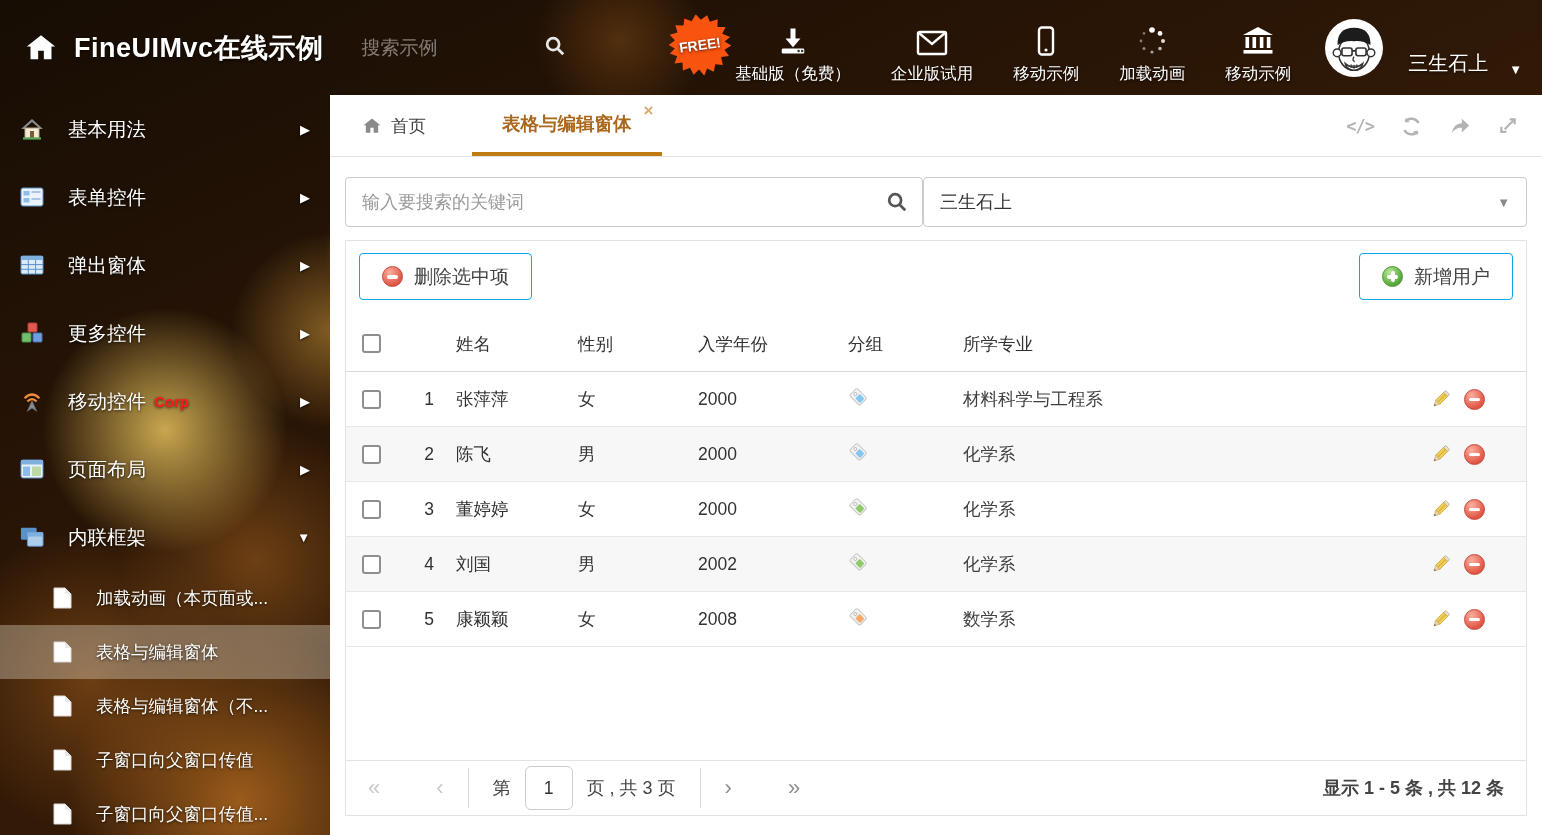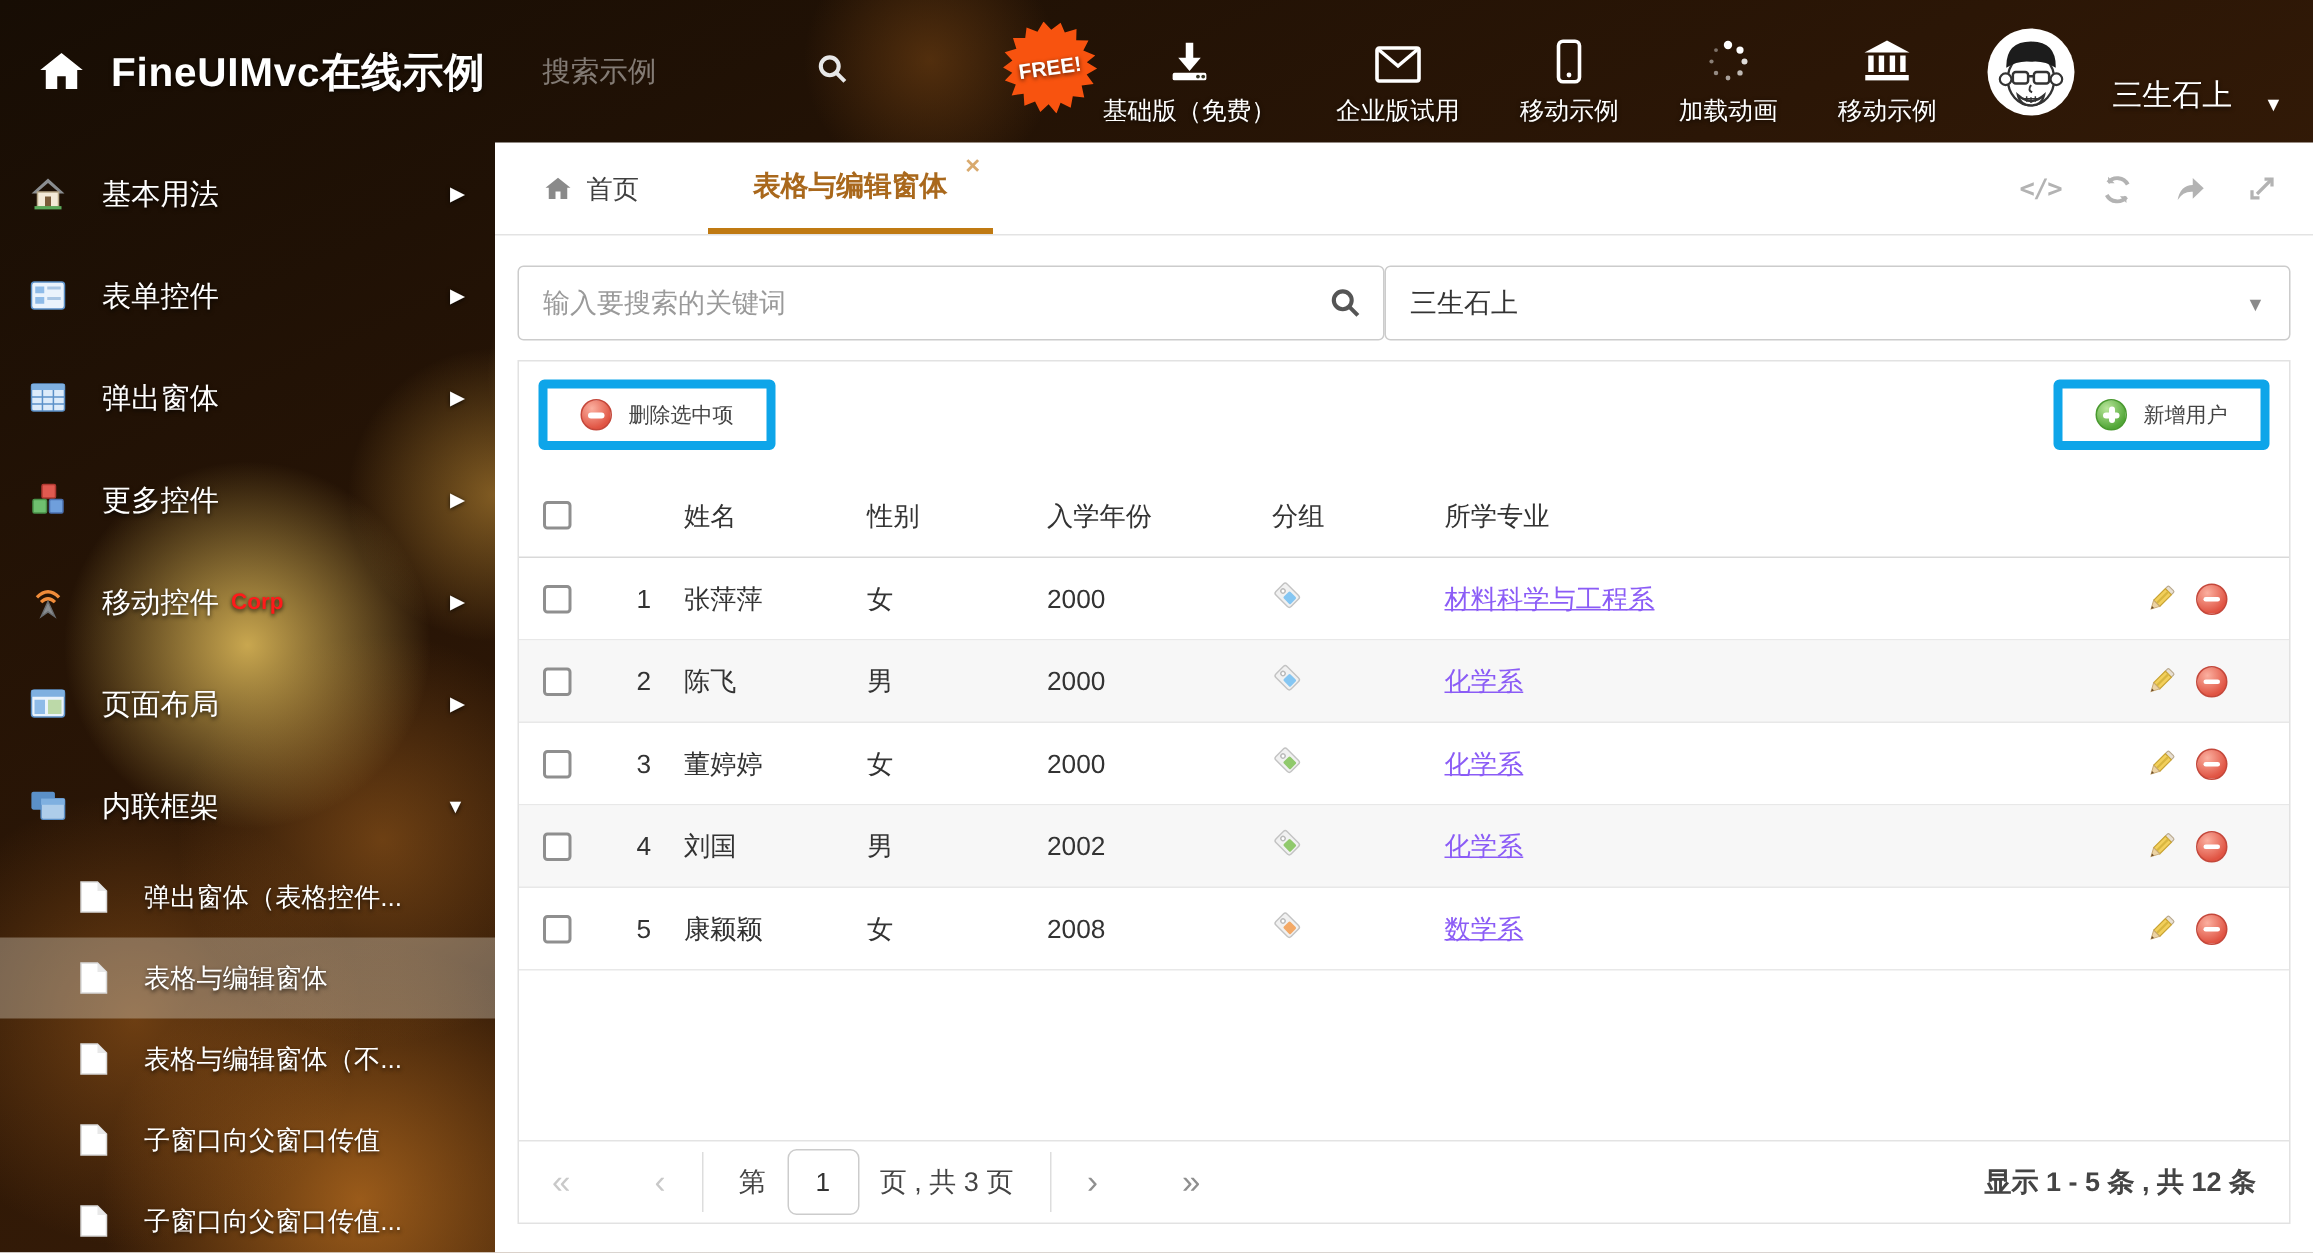--- a/index.html
+++ b/index.html
@@ -77,21 +77,21 @@
   .kw-ic { width:22px; height:22px; color:#555; cursor:pointer; }
   .dd-box { flex:1; height:50px; border:1px solid #ccc; border-radius:4px;
     display:flex; align-items:center; padding:0 16px; cursor:pointer; }
   .dd-value { flex:1; font-size:18px; color:#333; }
   .dd-caret { color:#8a8a8a; font-size:13px; }
   
   .grid-panel { margin:13px 15px 19px 15px; border:1px solid #e2e2e2; flex:1;
     display:flex; flex-direction:column; min-height:0; }
   .toolbar { display:flex; justify-content:space-between; padding:12px 13px 16px 13px; flex:none; }
   .btn { display:inline-flex; align-items:center; gap:11px; height:47px; padding:0 22px;
-    background:#fff; border:6px solid #0ea5e9; border-radius:4px; font-size:14px; color:#444;
+    background:#fff; border:1px solid #0ea5e9; border-radius:4px; font-size:19px; color:#444;
     cursor:pointer; font-family:inherit; }
   .circle-minus, .circle-plus { width:21px; height:21px; border-radius:50%; position:relative; flex:none; }
   .circle-minus { background:radial-gradient(circle at 35% 28%, #fbb0a0, #e05443 72%); border:1px solid #c4473a; }
   .circle-minus::after { content:""; position:absolute; left:4px; right:4px; top:8px; height:3.5px;
     background:#fff; border-radius:2px; }
   .circle-plus { background:radial-gradient(circle at 35% 28%, #b9e69b, #53a738 72%); border:1px solid #49992f; }
   .circle-plus::after { content:""; position:absolute; left:4px; right:4px; top:8.2px; height:3.5px;
     background:#fff; border-radius:2px; }
   .circle-plus::before { content:""; position:absolute; top:4px; bottom:4px; left:8.2px; width:3.5px;
     background:#fff; border-radius:2px; }
@@ -106,21 +106,21 @@
   .col-index { width:42px; padding-left:0; text-align:right; padding-right:6px; }
   .col-name  { width:122px; }
   .col-gender{ width:120px; }
   .col-year  { width:150px; }
   .col-tag   { width:115px; display:flex; align-items:center; }
   .col-major { flex:1; }
   .col-edit  { width:48px; padding-left:0; display:flex; justify-content:center; }
   .col-del   { width:62px; padding-left:0; display:flex; justify-content:flex-start; padding-right:14px; }
   .checkbox { width:19px; height:19px; border:2px solid #8f8f8f; border-radius:3px;
     background:#fff; cursor:pointer; display:inline-block; }
-  .major-link { color:#8b5cf6; text-decoration:underline; cursor:pointer; }
+  .major-link { color:#404040; cursor:pointer; }
   .pencil { cursor:pointer; display:flex; }
   .tbl-spacer { flex:1; }
   
   .pager { border-top:1px solid #e3e3e3; height:55px; display:flex; align-items:center;
     padding:0 22px; flex:none; font-size:18px; color:#444; }
   .pg-btn { font-size:22px; cursor:pointer; line-height:1; }
   .pg-disabled { color:#c9c9c9; }
   .pg-enabled { color:#8f8f8f; }
   .pg-sep { width:1px; height:40px; background:#ddd; margin:0 24px; }
   .pg-gap { width:56px; }
@@ -338,21 +338,21 @@
   </div>
 </div>
     <div class="submenu" id="submenu-root">
   <div class="menu-item">
     <span class="menu-ic">
       <svg width="19" height="22" viewBox="0 0 19 22">
               <path d="M1 1 h11 l6 6 v14 h-17 z" fill="#fff" stroke="#d9d9d9"></path>
               <path d="M12 1 v6 h6 z" fill="#e8e8e8"></path>
             </svg>
     </span>
-    <span class="menu-label">弹出窗体（表格控件...</span>
+    <span class="menu-label">加载动画（本页面或...</span>
   </div>
 
   <div class="menu-item active">
     <span class="menu-ic">
       <svg width="19" height="22" viewBox="0 0 19 22">
               <path d="M1 1 h11 l6 6 v14 h-17 z" fill="#fff" stroke="#d9d9d9"></path>
               <path d="M12 1 v6 h6 z" fill="#e8e8e8"></path>
             </svg>
     </span>
     <span class="menu-label">表格与编辑窗体</span>

